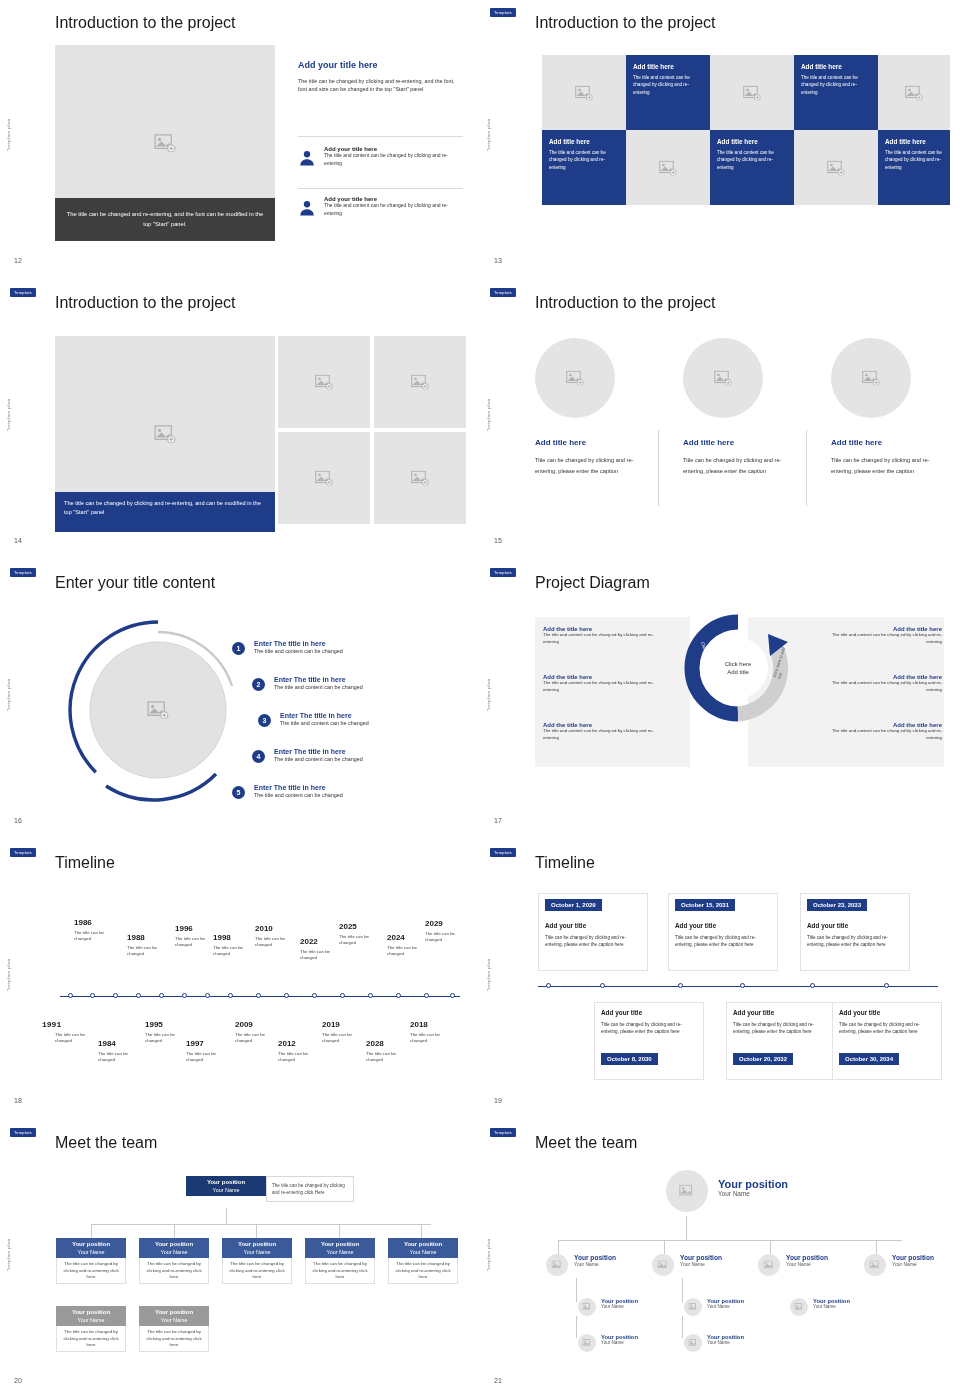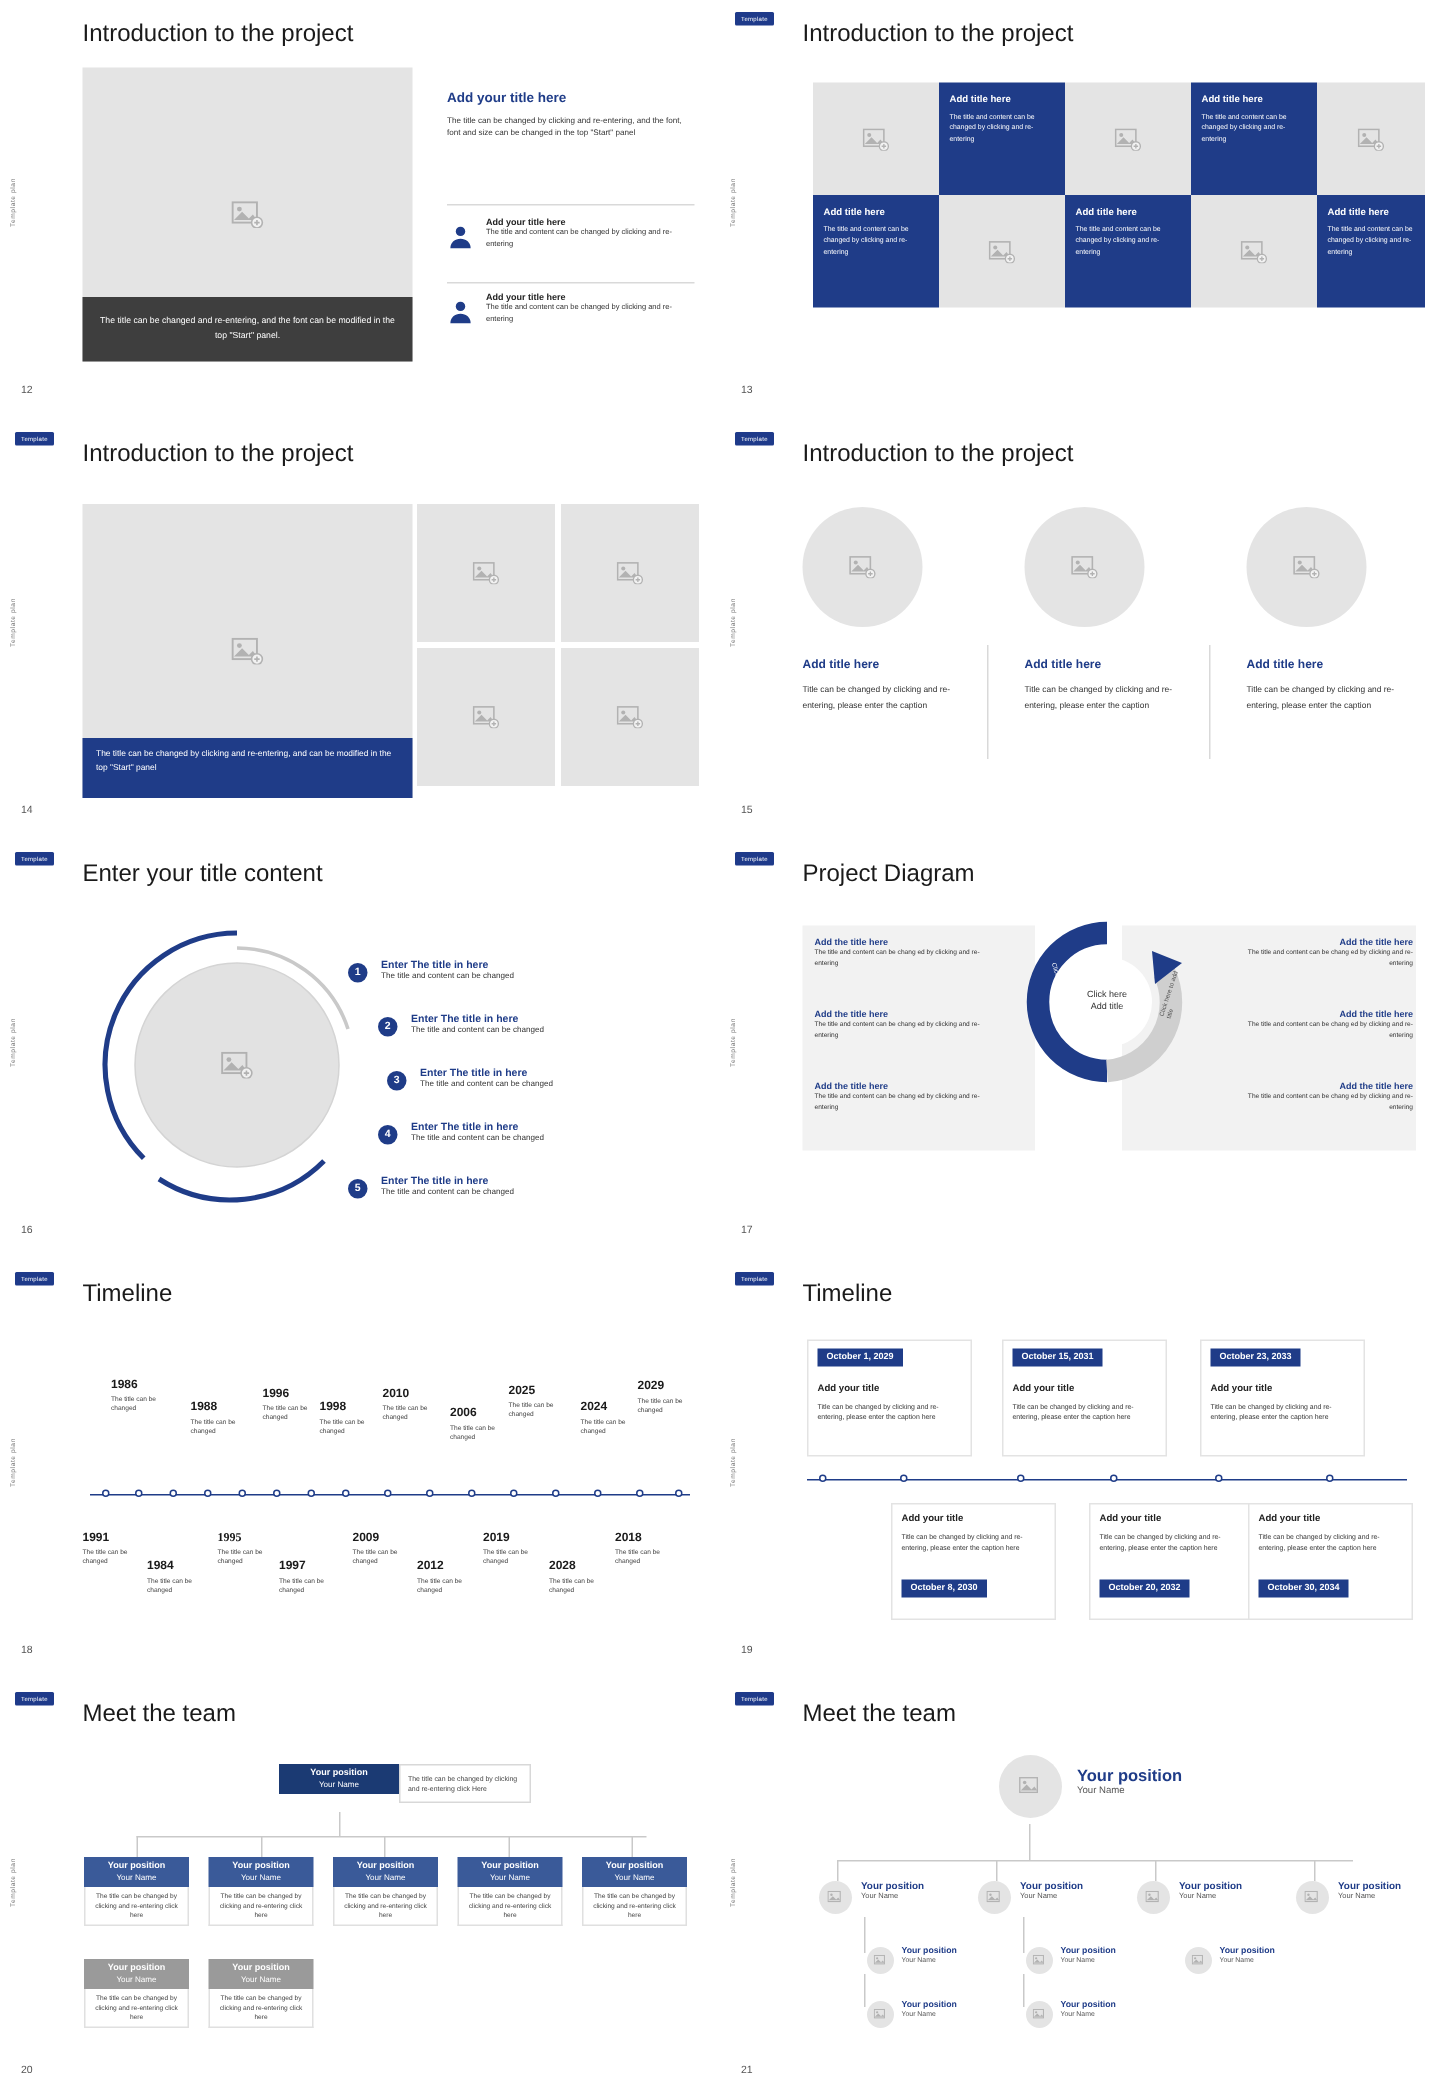--- a/index.html
+++ b/index.html
@@ -527,34 +527,34 @@
       <div class="yr" style="left:74px;top:78px;">1986</div>
       <div class="yrtext" style="left:74px;top:90px;">The title can be changed</div>
       <div class="yr" style="left:127px;top:93px;">1988</div>
       <div class="yrtext" style="left:127px;top:105px;">The title can be changed</div>
       <div class="yr" style="left:175px;top:84px;">1996</div>
       <div class="yrtext" style="left:175px;top:96px;">The title can be changed</div>
       <div class="yr" style="left:213px;top:93px;">1998</div>
       <div class="yrtext" style="left:213px;top:105px;">The title can be changed</div>
       <div class="yr" style="left:255px;top:84px;">2010</div>
       <div class="yrtext" style="left:255px;top:96px;">The title can be changed</div>
-      <div class="yr" style="left:300px;top:97px;">2006</div>
+      <div class="yr" style="left:300px;top:97px;">2022</div>
       <div class="yrtext" style="left:300px;top:109px;">The title can be changed</div>
       <div class="yr" style="left:339px;top:82px;">2025</div>
       <div class="yrtext" style="left:339px;top:94px;">The title can be changed</div>
       <div class="yr" style="left:387px;top:93px;text-align:right;">2024</div>
       <div class="yrtext" style="left:387px;top:105px;">The title can be changed</div>
       <div class="yr" style="left:425px;top:79px;">2029</div>
       <div class="yrtext" style="left:425px;top:91px;">The title can be changed</div>
 
-      <div class="yr" style="left:55px;top:180px;">1991</div>
+      <div class="yr" style="left:42px;top:180px;font-family:Liberation Mono, monospace;">1991</div>
       <div class="yrtext" style="left:55px;top:192px;">The title can be changed</div>
       <div class="yr" style="left:98px;top:199px;">1984</div>
       <div class="yrtext" style="left:98px;top:211px;">The title can be changed</div>
-      <div class="yr" style="left:145px;top:180px;font-family:Liberation Serif, serif;">1995</div>
+      <div class="yr" style="left:145px;top:180px;">1995</div>
       <div class="yrtext" style="left:145px;top:192px;">The title can be changed</div>
       <div class="yr" style="left:186px;top:199px;">1997</div>
       <div class="yrtext" style="left:186px;top:211px;">The title can be changed</div>
       <div class="yr" style="left:235px;top:180px;">2009</div>
       <div class="yrtext" style="left:235px;top:192px;">The title can be changed</div>
       <div class="yr" style="left:278px;top:199px;">2012</div>
       <div class="yrtext" style="left:278px;top:211px;">The title can be changed</div>
       <div class="yr" style="left:322px;top:180px;">2019</div>
       <div class="yrtext" style="left:322px;top:192px;">The title can be changed</div>
       <div class="yr" style="left:366px;top:199px;">2028</div>

